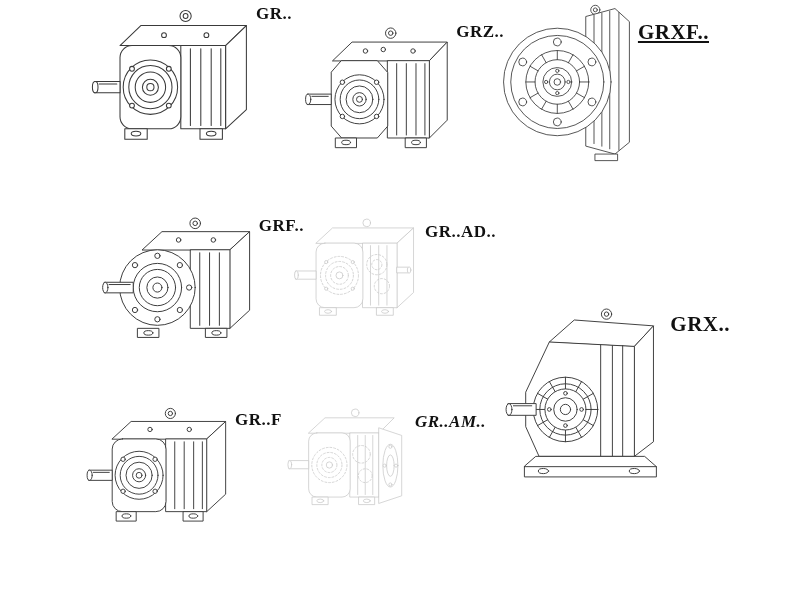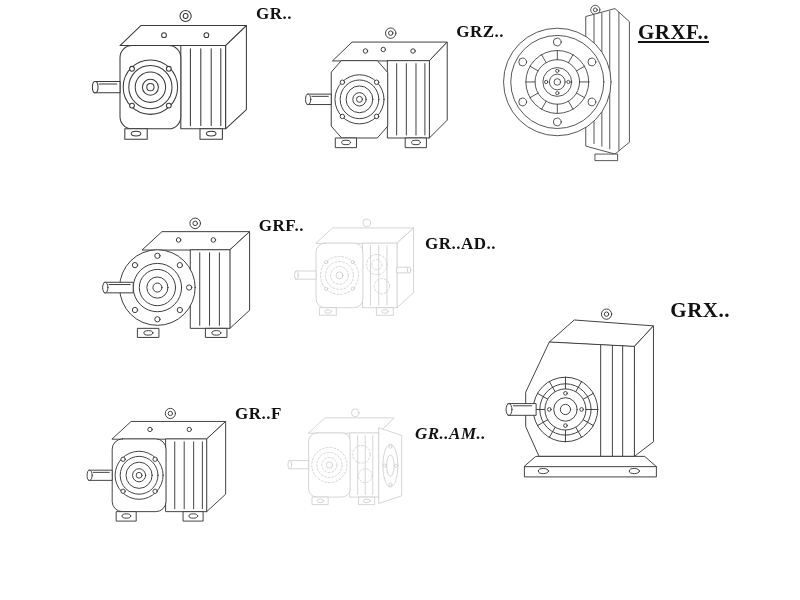--- a/index.html
+++ b/index.html
@@ -22,23 +22,23 @@
   .fig-label {
     font-weight: bold;
     color: #111111;
     font-size: 17px;
     letter-spacing: 0.5px;
     text-align: center;
     white-space: nowrap;
   }
   .fig-label.big { font-size: 21px; }
   .mt4 { margin-top: 4px; }
-  .mt6 { margin-top: 0; }
-  .mt8 { margin-top: 20px; }
-  .mt14 { }
+  .mt6 { margin-top: 6px; }
+  .mt8 { margin-top: 8px; }
+  .mt14 { margin-top: 14px; }
   .mt18 { margin-top: 18px; text-decoration: underline; }
   .solidline { fill: #ffffff; stroke: #3a3a3a; stroke-width: 1.3; stroke-linejoin: round; stroke-linecap: round; }
   .phantomline { fill: #ffffff; stroke: #c8c8c8; stroke-width: 1.2; stroke-linejoin: round; stroke-linecap: round; }
   .dash { stroke-dasharray: 3 3; fill: none; }
 </style>
 </head>
 <body>
 
 <div class="canvas">
 

